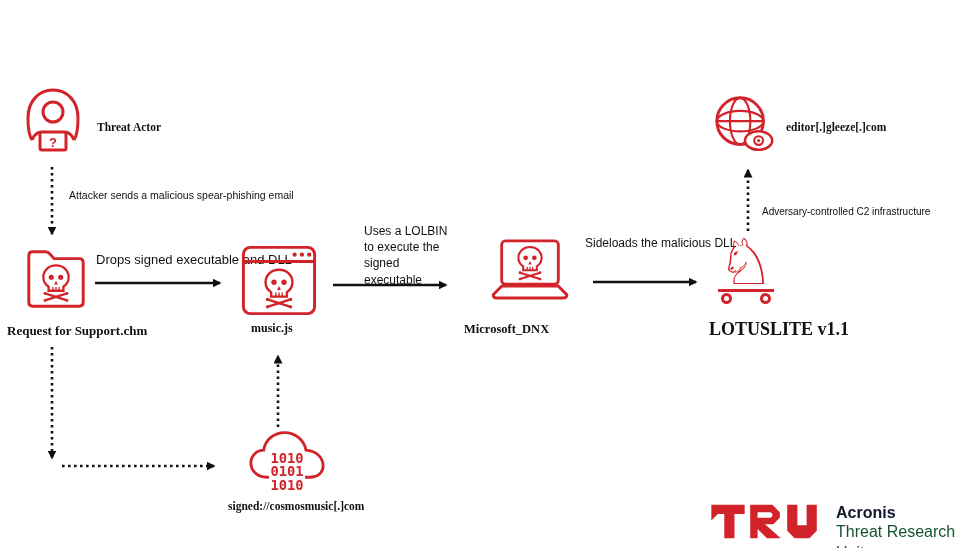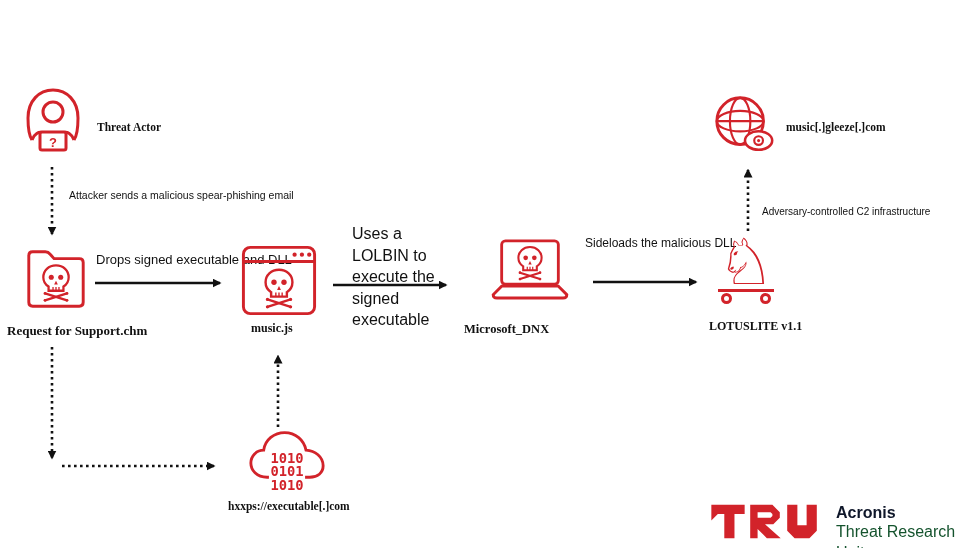--- a/index.html
+++ b/index.html
@@ -89,63 +89,63 @@
   <svg class="icon abs" style="left:240px;top:243px" width="78" height="75" viewBox="0 0 80 76">
     <rect x="3.5" y="4" width="73" height="68" rx="7" fill="none" stroke="currentColor" stroke-width="3"></rect>
     <line x1="3.5" y1="18.5" x2="76.5" y2="18.5" stroke="currentColor" stroke-width="3"></line>
     <circle cx="56" cy="11.5" r="2.2" fill="currentColor"></circle>
     <circle cx="63.5" cy="11.5" r="2.2" fill="currentColor"></circle>
     <circle cx="71" cy="11.5" r="2.2" fill="currentColor"></circle>
     <use href="#skull" x="21" y="24" width="38" height="44"></use>
   </svg>
   <div class="abs node-label" style="left:251px;top:321px;font-size:12px">music.js</div>
 
-  <div class="abs edge-label" style="left:352px;top:223px;width:96px;font-size:16px;line-height:1.35">Uses a LOLBIN to execute the signed executable</div>
+  <div class="abs edge-label" style="left:364px;top:223px;width:96px;font-size:12px;line-height:1.35">Uses a LOLBIN to execute the signed executable</div>
 
   <svg class="icon abs" style="left:486px;top:238px" width="88" height="68" viewBox="0 0 92 72">
     <rect x="16" y="3" width="60" height="46" rx="4" fill="none" stroke="currentColor" stroke-width="3"></rect>
     <use href="#skull" x="29" y="7" width="34" height="39"></use>
     <path d="M7 60 L16 51 H76 L85 60 Q85 63.5 81 63.5 H11 Q7 63.5 7 60 Z" fill="none" stroke="currentColor" stroke-width="3"></path>
   </svg>
   <div class="abs node-label" style="left:464px;top:322px;font-size:12.5px">Microsoft_DNX</div>
 
   <div class="abs edge-label nowrap" style="left:585px;top:236px;font-size:12px">Sideloads the malicious DLL</div>
 
   <div class="abs horse" style="left:708px;top:232px">
     <div class="horse-glyph">♘</div>
     <div class="horse-base"></div>
     <div class="horse-wheels">
       <span class="wheel"></span>
       <span class="wheel"></span>
     </div>
   </div>
-  <div class="abs node-label" style="left:709px;top:319px;font-size:12px">LOTUSLITE v1.1</div>
+  <div class="abs node-label" style="left:709px;top:319px;font-size:18px">LOTUSLITE v1.1</div>
 
   <div class="abs edge-label nowrap" style="left:762px;top:206px;font-size:10px">Adversary-controlled C2 infrastructure</div>
 
   <svg class="icon abs" style="left:710px;top:92px" width="70" height="68" viewBox="0 0 72 70">
     <circle cx="31" cy="30" r="24" fill="none" stroke="currentColor" stroke-width="3"></circle>
     <ellipse cx="31" cy="30" rx="10.5" ry="24" fill="none" stroke="currentColor" stroke-width="2.2"></ellipse>
     <ellipse cx="31" cy="30" rx="24" ry="10.5" fill="none" stroke="currentColor" stroke-width="2.2"></ellipse>
     <line x1="7" y1="30" x2="55" y2="30" stroke="currentColor" stroke-width="2.2"></line>
     <ellipse cx="50" cy="50" rx="14" ry="9.5" fill="#fff" stroke="currentColor" stroke-width="2.6"></ellipse>
     <circle cx="50" cy="50" r="4.5" fill="none" stroke="currentColor" stroke-width="2.2"></circle>
     <circle cx="50" cy="50" r="1.6" fill="currentColor"></circle>
   </svg>
-  <div class="abs node-label" style="left:786px;top:121px;font-size:11.5px">music[.]gleeze[.]com</div>
+  <div class="abs node-label" style="left:786px;top:121px;font-size:11.5px">editor[.]gleeze[.]com</div>
 
 
   <svg class="icon abs" style="left:244px;top:424px" width="86" height="78" viewBox="0 0 90 82">
     <path d="M24 56 C13 56 7 48.5 7 41 C7 33.5 13 27.5 20.5 27.5 C22 16.5 31.5 9 42.5 9 C54 9 63 17 65 27.5 C74.5 28 83 34.5 83 44 C83 51.5 77 56 69 56 Z" fill="none" stroke="currentColor" stroke-width="3"></path>
     <rect x="26" y="29" width="38" height="46" fill="#fff"></rect>
     <text class="mono" x="45" y="41" text-anchor="middle" font-size="14.5" font-weight="bold" fill="currentColor">1010</text>
     <text class="mono" x="45" y="55" text-anchor="middle" font-size="14.5" font-weight="bold" fill="currentColor">0101</text>
     <text class="mono" x="45" y="69" text-anchor="middle" font-size="14.5" font-weight="bold" fill="currentColor">1010</text>
   </svg>
-  <div class="abs node-label" style="left:228px;top:500px;font-size:11.5px">hxxps://executable[.]com</div>
+  <div class="abs node-label" style="left:228px;top:500px;font-size:11.5px">signed://cosmosmusic[.]com</div>
 
   <svg class="abs" style="left:708px;top:503px" width="114" height="37" viewBox="0 0 120 40" fill="#d2232a">
     <path d="M2 2 H38 V12 H27 V38 H16 V12 H9 L2 19 Z"></path>
     <path fill-rule="evenodd" d="M44 2 H68 L76 10 V16 L69 23 H60 L77 38 H62 L52 28 V38 H44 Z M52 10 V16 H66 L68 14 V12 L66 10 Z"></path>
     <path d="M84 2 H95 V24 H105 V2 H116 V30 L108 38 H92 L84 30 Z"></path>
   </svg>
   <div class="abs" style="left:836px;top:504px">
     <div class="footer-brand">Acronis</div>
     <div class="footer-unit">Threat Research Unit</div>
   </div>

